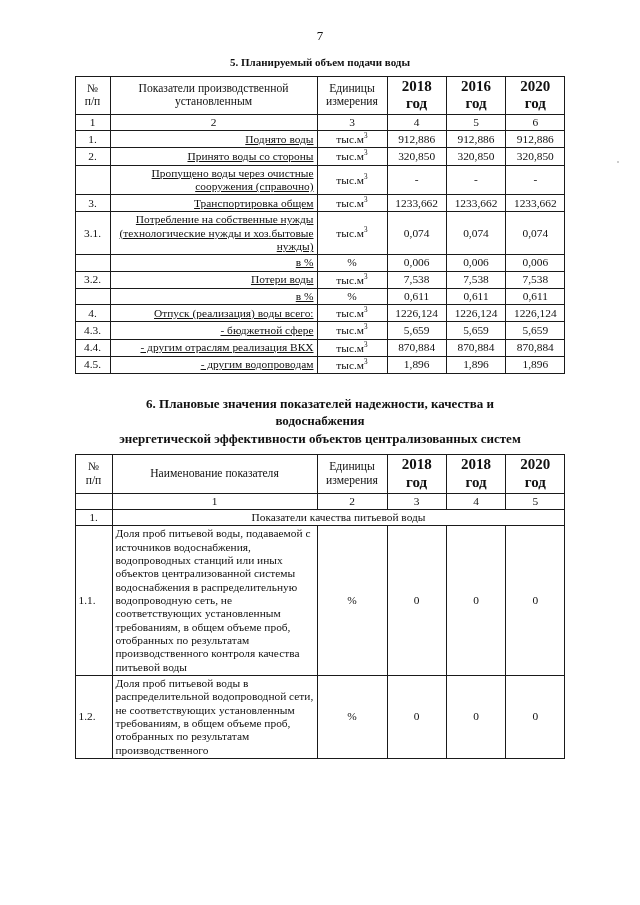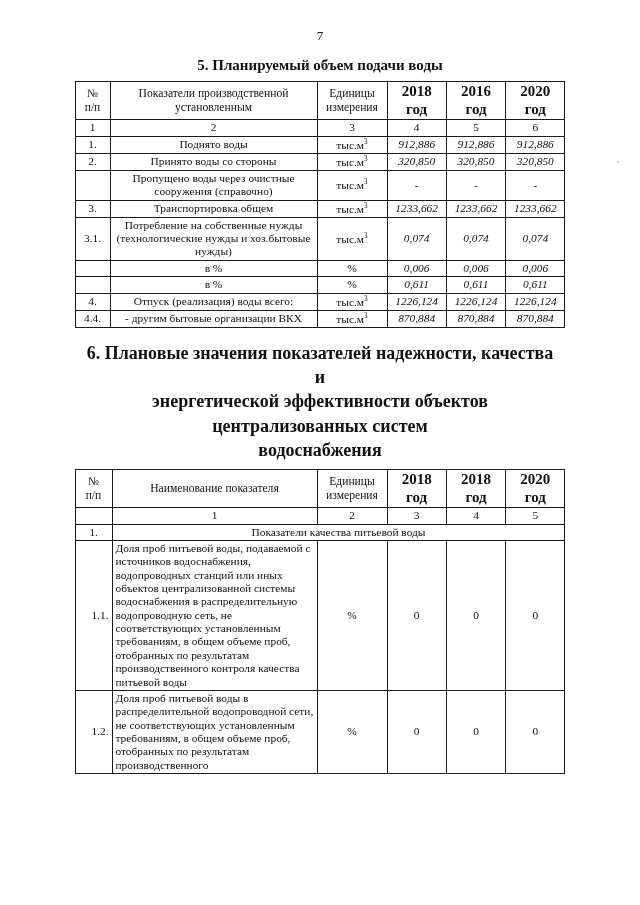--- a/index.html
+++ b/index.html
@@ -29,29 +29,29 @@
     text-align: center;
     font-size: 13px;
     margin-top: 28px;
     margin-bottom: 0;
     letter-spacing: 0.2px;
   }
 
   .section-title {
     text-align: center;
     font-weight: bold;
-    font-size: 15px;
+    font-size: 11px;
     line-height: 1.35;
     margin: 11px auto 6px auto;
     width: 470px;
   }
   .section-title.two {
-    margin-top: 13px;
+    margin-top: 21px;
     margin-bottom: 7px;
-    font-size: 18px;
+    font-size: 13px;
     width: 480px;
   }
 
   table.doc {
     border-collapse: collapse;
     margin: 0 auto;
     width: 490px;
     table-layout: fixed;
     background: #fff;
   }
@@ -90,23 +90,23 @@
     font-weight: bold;
     font-size: 15px;
   }
   .numrow td {
     text-align: center;
     font-size: 11px;
     padding: 0px 2px 1px 2px;
   }
 
   .c-idx { text-align: center; font-size: 10.8px; }
-  .c-lbl { text-align: center; padding-left: 5px; font-size: 11.5px; }
+  .c-lbl { text-align: right; padding-left: 5px; font-size: 11.5px; text-decoration: underline; }
   .c-unit-cell { text-align: center; font-size: 9.6px; }
-  .c-val { text-align: center; font-size: 11.6px; font-style: italic; }
+  .c-val { text-align: center; font-size: 11.6px; }
 
   .sup { font-size: 7.2px; vertical-align: super; }
 
   .group-title td {
     text-align: center;
     font-weight: bold;
     font-size: 12.2px;
     padding: 5px 2px;
   }
   .group-title td.c-idx { font-weight: normal; font-size: 11px; }
@@ -120,21 +120,21 @@
     padding-top: 2px;
   }
   .unit-top {
     text-align: center;
     vertical-align: top;
     padding-top: 2px;
     font-size: 11.6px;
     font-weight: bold;
   }
   .val-mid { text-align: center; vertical-align: middle; font-size: 12px; }
-  .idx-mid { text-align: right; vertical-align: middle; font-size: 10.8px; margin-left: 12px; }
+  .idx-mid { text-align: left; vertical-align: middle; font-size: 10.8px; margin-left: 12px; }
 
   .speck {
     position: absolute;
     width: 2px; height: 2px;
     background: #bdbdbd;
     border-radius: 50%;
   }
 </style>
 </head>
 <body>
@@ -222,50 +222,74 @@
         </tr>
         <tr>
           <td class="c-idx"></td>
           <td class="c-lbl">в %</td>
           <td class="c-unit-cell"><span>%</span></td>
           <td class="c-val">0,006</td>
           <td class="c-val">0,006</td>
           <td class="c-val">0,006</td>
         </tr>
         <tr>
+          <td class="c-idx">3.2.</td>
+          <td class="c-lbl">Потери воды</td>
+          <td class="c-unit-cell"><span>тыс.м</span><span class="sup">3</span></td>
+          <td class="c-val">7,538</td>
+          <td class="c-val">7,538</td>
+          <td class="c-val">7,538</td>
+        </tr>
+        <tr>
           <td class="c-idx"></td>
           <td class="c-lbl">в %</td>
           <td class="c-unit-cell"><span>%</span></td>
           <td class="c-val">0,611</td>
           <td class="c-val">0,611</td>
           <td class="c-val">0,611</td>
         </tr>
         <tr>
           <td class="c-idx">4.</td>
           <td class="c-lbl">Отпуск (реализация) воды всего:</td>
           <td class="c-unit-cell"><span>тыс.м</span><span class="sup">3</span></td>
           <td class="c-val">1226,124</td>
           <td class="c-val">1226,124</td>
           <td class="c-val">1226,124</td>
         </tr>
         <tr>
+          <td class="c-idx">4.3.</td>
+          <td class="c-lbl">- бюджетной сфере</td>
+          <td class="c-unit-cell"><span>тыс.м</span><span class="sup">3</span></td>
+          <td class="c-val">5,659</td>
+          <td class="c-val">5,659</td>
+          <td class="c-val">5,659</td>
+        </tr>
+        <tr>
           <td class="c-idx">4.4.</td>
-          <td class="c-lbl">- другим бытовые организации ВКХ</td>
+          <td class="c-lbl">- другим отраслям реализация ВКХ</td>
           <td class="c-unit-cell"><span>тыс.м</span><span class="sup">3</span></td>
           <td class="c-val">870,884</td>
           <td class="c-val">870,884</td>
           <td class="c-val">870,884</td>
         </tr>
+        <tr>
+          <td class="c-idx">4.5.</td>
+          <td class="c-lbl">- другим водопроводам</td>
+          <td class="c-unit-cell"><span>тыс.м</span><span class="sup">3</span></td>
+          <td class="c-val">1,896</td>
+          <td class="c-val">1,896</td>
+          <td class="c-val">1,896</td>
+        </tr>
       </tbody>
   </table>
 
   <div class="section-title two">
     <div>6. Плановые значения показателей надежности, качества и</div>
+    <div>водоснабжения</div>
     <div>энергетической эффективности объектов централизованных систем</div>
-    <div>водоснабжения</div>
   </div>
 
   <table class="doc t2">
     <colgroup>
       <col class="c-num">
         <col class="c-name">
         <col class="c-unit">
       <col class="c-year">
         <col class="c-year">
         <col class="c-year">

